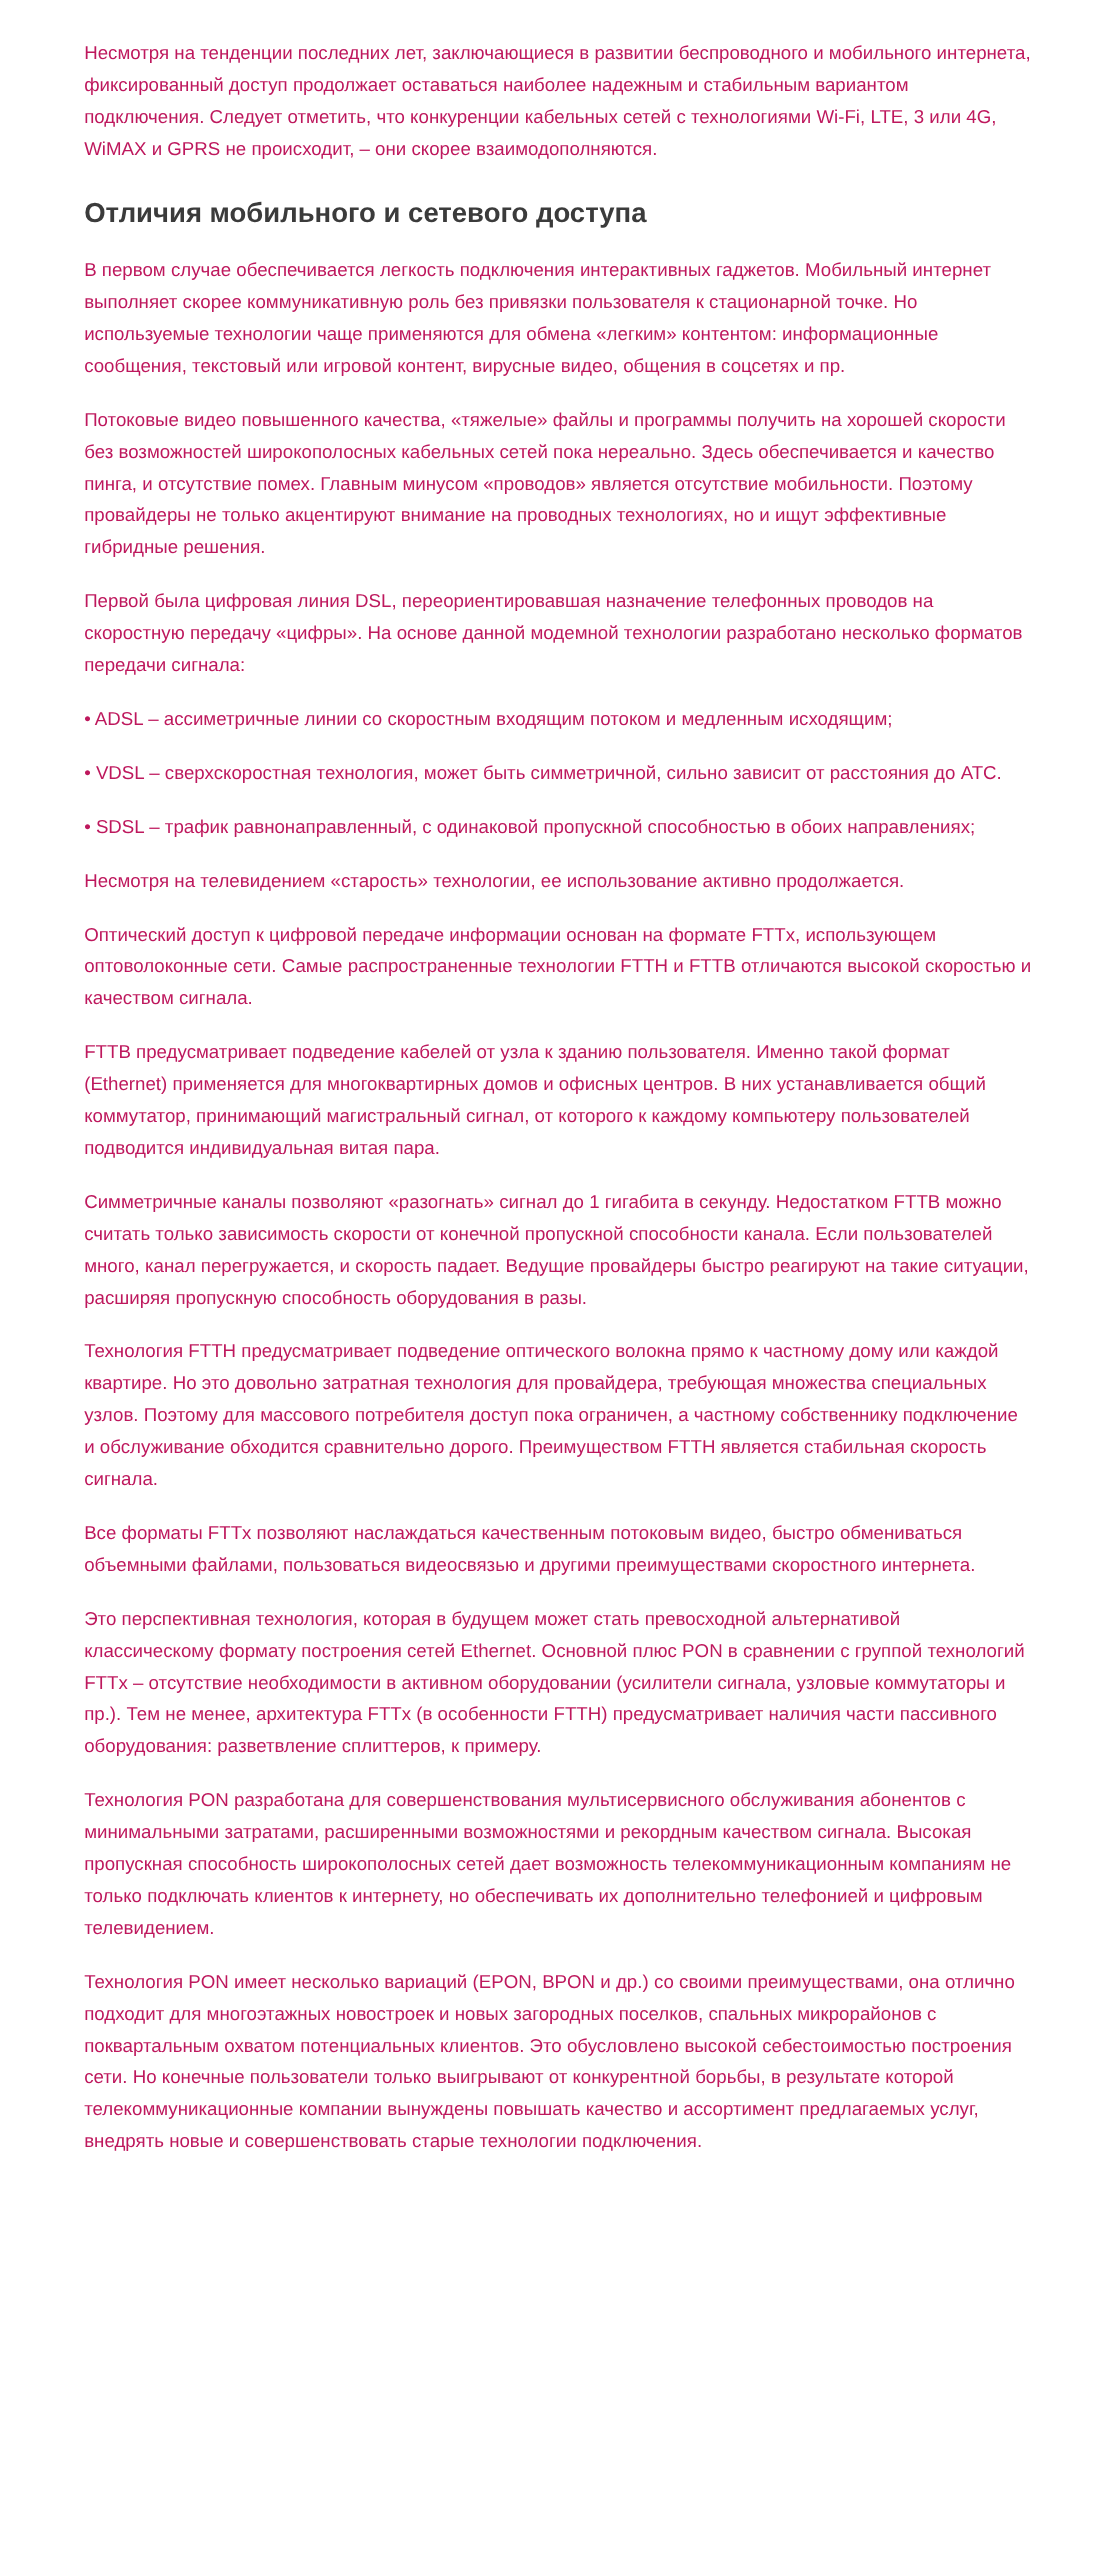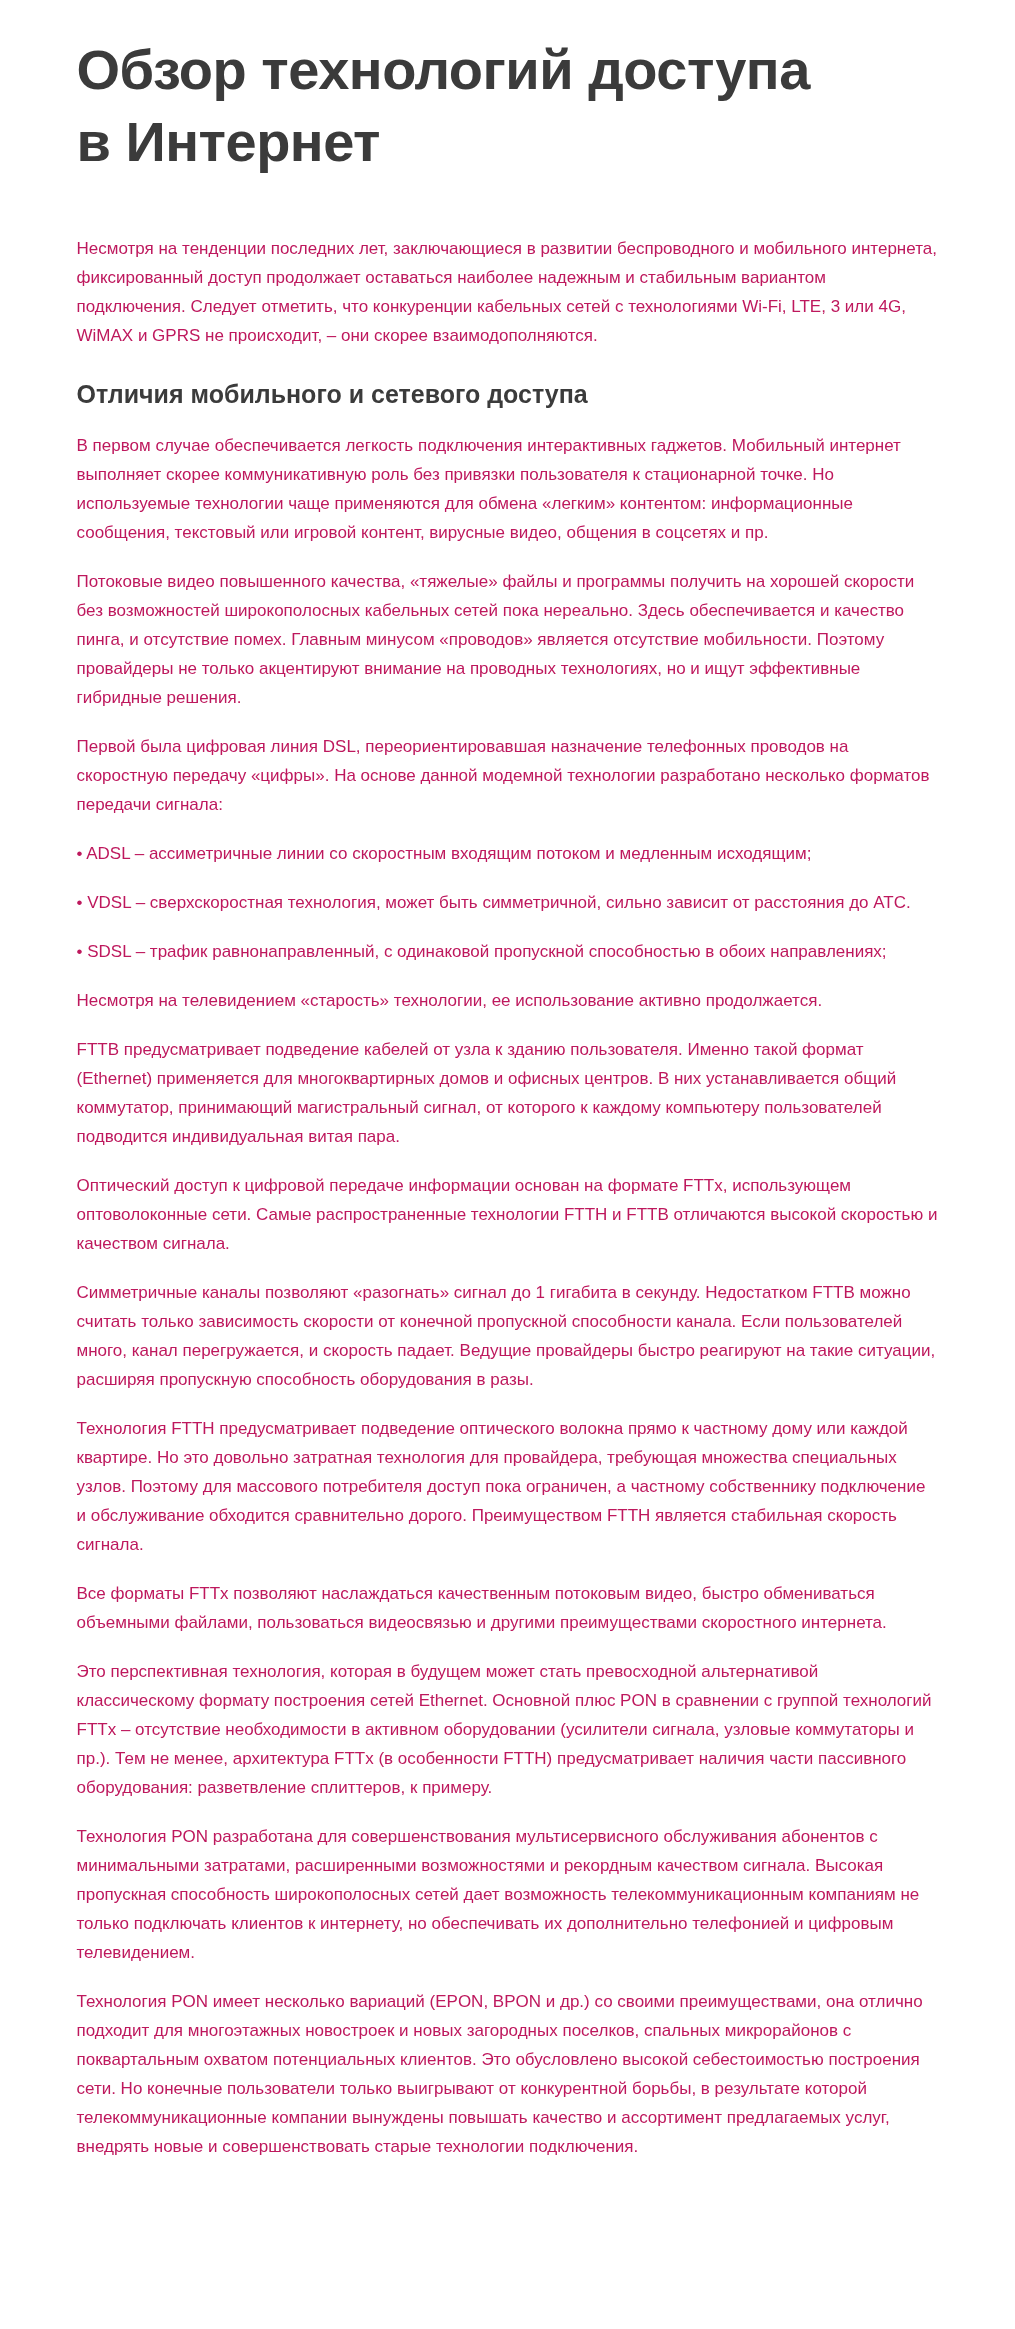--- a/index.html
+++ b/index.html
@@ -42,38 +42,37 @@
     font-weight: 400;
     color: #be185d;
   }
   section { margin: 0; padding: 0; }
 </style>
 </head>
 <body>
 
 <article class="article">
 
-  <h1 class="page-title">Обзор технологий доступа в Интернет</h1>
 
   <p class="body-paragraph">Несмотря на тенденции последних лет, заключающиеся в развитии беспроводного и мобильного интернета, фиксированный доступ продолжает оставаться наиболее надежным и стабильным вариантом подключения. Следует отметить, что конкуренции кабельных сетей с технологиями Wi-Fi, LTE, 3 или 4G, WiMAX и GPRS не происходит, – они скорее взаимодополняются.</p>
 
   <section>
     <h2 class="section-heading">Отличия мобильного и сетевого доступа</h2>
     <p class="body-paragraph">В первом случае обеспечивается легкость подключения интерактивных гаджетов. Мобильный интернет выполняет скорее коммуникативную роль без привязки пользователя к стационарной точке. Но используемые технологии чаще применяются для обмена «легким» контентом: информационные сообщения, текстовый или игровой контент, вирусные видео, общения в соцсетях и пр.</p>
     <p class="body-paragraph">Потоковые видео повышенного качества, «тяжелые» файлы и программы получить на хорошей скорости без возможностей широкополосных кабельных сетей пока нереально. Здесь обеспечивается и качество пинга, и отсутствие помех. Главным минусом «проводов» является отсутствие мобильности. Поэтому провайдеры не только акцентируют внимание на проводных технологиях, но и ищут эффективные гибридные решения.</p>
   </section>
 
   <section>
     <p class="body-paragraph">Первой была цифровая линия DSL, переориентировавшая назначение телефонных проводов на скоростную передачу «цифры». На основе данной модемной технологии разработано несколько форматов передачи сигнала:</p>
     <p class="body-paragraph">• ADSL – ассиметричные линии со скоростным входящим потоком и медленным исходящим;</p>
     <p class="body-paragraph">• VDSL – сверхскоростная технология, может быть симметричной, сильно зависит от расстояния до АТС.</p>
     <p class="body-paragraph">• SDSL – трафик равнонаправленный, с одинаковой пропускной способностью в обоих направлениях;</p>
     <p class="body-paragraph">Несмотря на телевидением «старость» технологии, ее использование активно продолжается.</p>
+    <p class="body-paragraph">Оптический доступ к цифровой передаче информации основан на формате FTTx, использующем оптоволоконные сети. Самые распространенные технологии FTTH и FTTB отличаются высокой скоростью и качеством сигнала.</p>
     <p class="body-paragraph">FTTB предусматривает подведение кабелей от узла к зданию пользователя. Именно такой формат (Ethernet) применяется для многоквартирных домов и офисных центров. В них устанавливается общий коммутатор, принимающий магистральный сигнал, от которого к каждому компьютеру пользователей подводится индивидуальная витая пара.</p>
-    <p class="body-paragraph">Оптический доступ к цифровой передаче информации основан на формате FTTx, использующем оптоволоконные сети. Самые распространенные технологии FTTH и FTTB отличаются высокой скоростью и качеством сигнала.</p>
     <p class="body-paragraph">Симметричные каналы позволяют «разогнать» сигнал до 1 гигабита в секунду. Недостатком FTTB можно считать только зависимость скорости от конечной пропускной способности канала. Если пользователей много, канал перегружается, и скорость падает. Ведущие провайдеры быстро реагируют на такие ситуации, расширяя пропускную способность оборудования в разы.</p>
     <p class="body-paragraph">Технология FTTH предусматривает подведение оптического волокна прямо к частному дому или каждой квартире. Но это довольно затратная технология для провайдера, требующая множества специальных узлов. Поэтому для массового потребителя доступ пока ограничен, а частному собственнику подключение и обслуживание обходится сравнительно дорого. Преимуществом FTTH является стабильная скорость сигнала.</p>
     <p class="body-paragraph">Все форматы FTTx позволяют наслаждаться качественным потоковым видео, быстро обмениваться объемными файлами, пользоваться видеосвязью и другими преимуществами скоростного интернета.</p>
   </section>
 
   <section>
     <p class="body-paragraph">Это перспективная технология, которая в будущем может стать превосходной альтернативой классическому формату построения сетей Ethernet. Основной плюс PON в сравнении с группой технологий FTTx – отсутствие необходимости в активном оборудовании (усилители сигнала, узловые коммутаторы и пр.). Тем не менее, архитектура FTTx (в особенности FTTH) предусматривает наличия части пассивного оборудования: разветвление сплиттеров, к примеру.</p>
     <p class="body-paragraph">Технология PON разработана для совершенствования мультисервисного обслуживания абонентов с минимальными затратами, расширенными возможностями и рекордным качеством сигнала. Высокая пропускная способность широкополосных сетей дает возможность телекоммуникационным компаниям не только подключать клиентов к интернету, но обеспечивать их дополнительно телефонией и цифровым телевидением.</p>
     <p class="body-paragraph">Технология PON имеет несколько вариаций (EPON, BPON и др.) со своими преимуществами, она отлично подходит для многоэтажных новостроек и новых загородных поселков, спальных микрорайонов с поквартальным охватом потенциальных клиентов. Это обусловлено высокой себестоимостью построения сети. Но конечные пользователи только выигрывают от конкурентной борьбы, в результате которой телекоммуникационные компании вынуждены повышать качество и ассортимент предлагаемых услуг, внедрять новые и совершенствовать старые технологии подключения.</p>
   </section>

